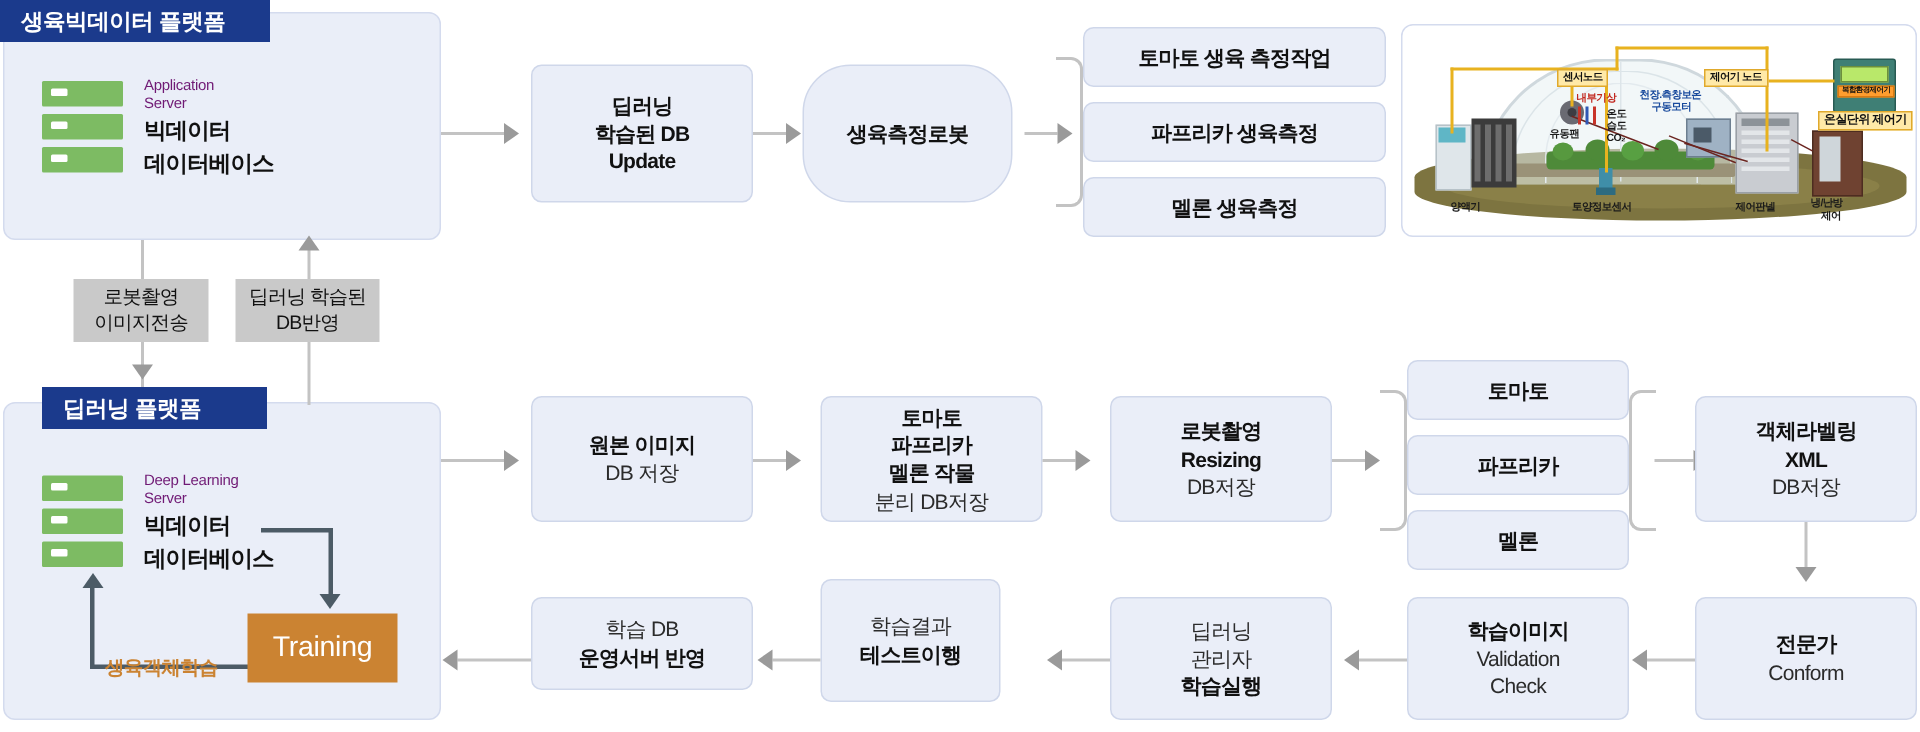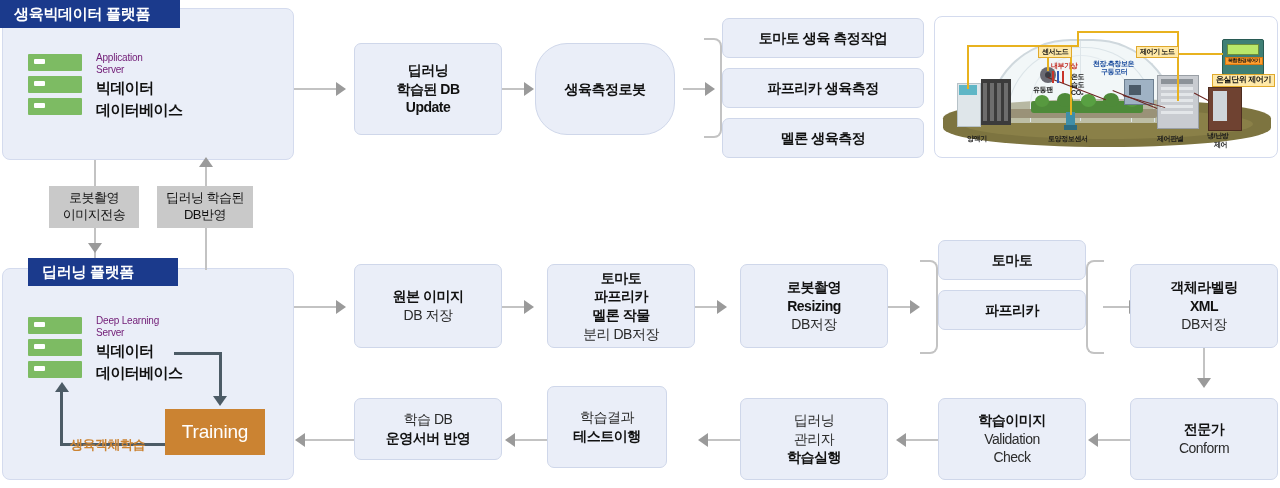--- a/index.html
+++ b/index.html
@@ -404,20 +404,23 @@
   <div class="ln ln-h" style="left:888px;top:306px;width:22px;"></div>
   <div class="arrow ar-r" style="left:910px;top:300px;"></div>
   <div class="bracket bracket-right" style="left:920px;top:260px;width:18px;height:94px;"></div>
 
   <div class="box" style="left:938px;top:240px;width:148px;height:40px;">
     <span class="b">토마토</span>
   </div>
   <div class="box" style="left:938px;top:290px;width:148px;height:40px;">
     <span class="b">파프리카</span>
   </div>
+  <div class="box" style="left:938px;top:340px;width:148px;height:40px;">
+    <span class="b">멜론</span>
+  </div>
 
   <div class="bracket bracket-left" style="left:1086px;top:260px;width:18px;height:94px;"></div>
   <div class="ln ln-h" style="left:1103px;top:306px;width:26px;"></div>
   <div class="arrow ar-r" style="left:1129px;top:300px;"></div>
 
   <div class="box" style="left:1130px;top:264px;width:148px;height:84px;">
     <div>
       <span class="l b">객체라벨링</span>
       <span class="l b">XML</span>
       <span class="l n">DB저장</span>

